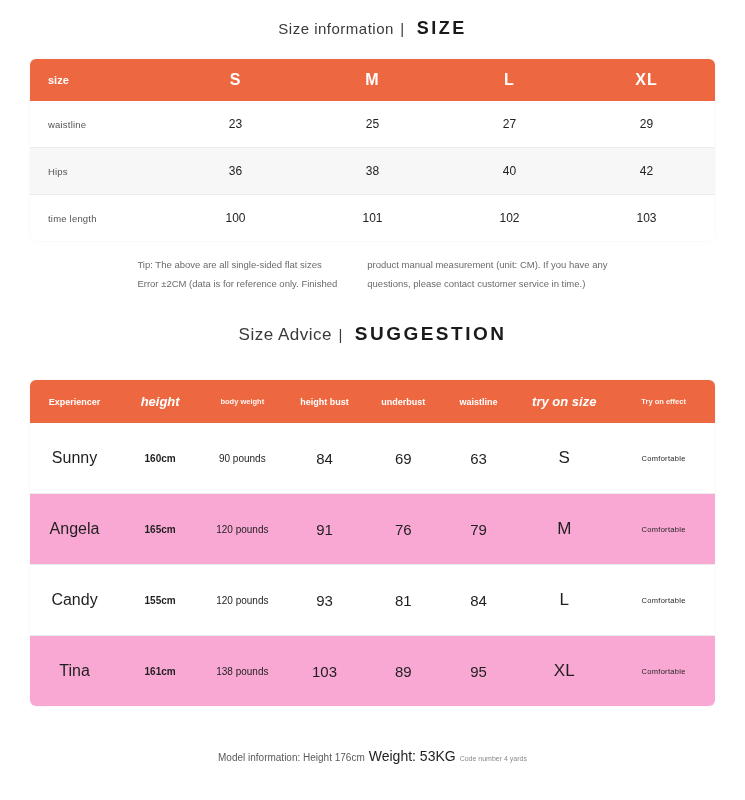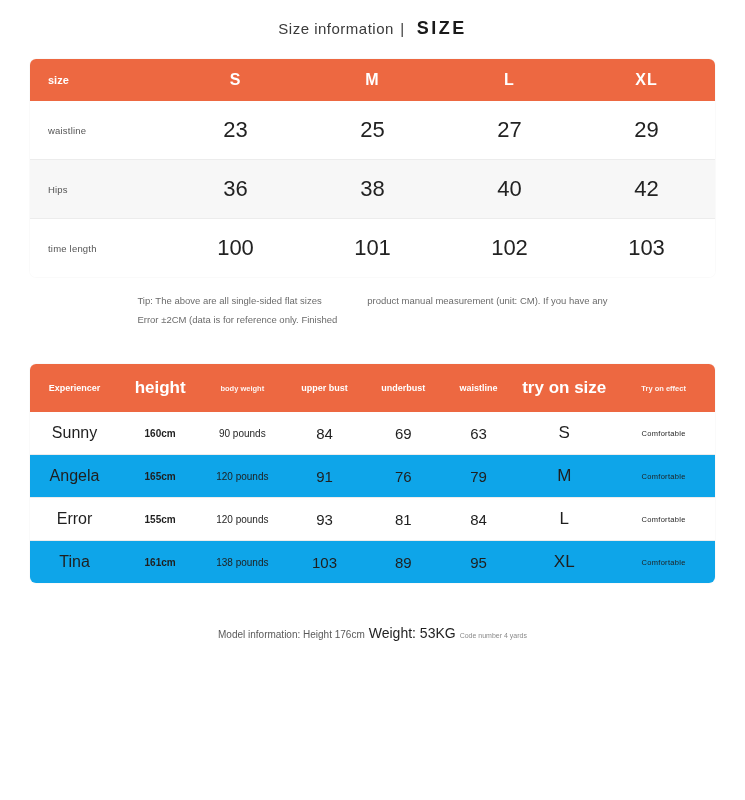--- a/index.html
+++ b/index.html
@@ -80,21 +80,21 @@
   }
   #size-table thead th.val-col {
     font-size: 16px;
     letter-spacing: 1px;
   }
   #size-table tbody tr { background: #ffffff; }
   #size-table tbody tr.alt { background: #f7f7f7; }
   #size-table tbody td {
     text-align: center;
     padding: 16px 2px;
-    font-size: 22px;
+    font-size: 12px;
     color: #222;
     border-bottom: 1px solid #ececec;
   }
   #size-table tbody tr:last-child td { border-bottom: none; }
   #size-table tbody td.label-col {
     text-align: left;
     padding-left: 18px;
     font-size: 9.5px;
     color: #555;
     letter-spacing: 0.2px;
@@ -111,29 +111,29 @@
     line-height: 2.0;
   }
   .tip-block .col-a { text-align: left; }
   .tip-block .col-b { text-align: left; }
   .tip-block div { white-space: nowrap; }
 
   
   #advice-table-wrap { margin-top: 35px; }
   #advice-table thead th { padding: 14px 1px; }
   #advice-table thead th.h-sm { font-size: 9px; font-weight: bold; }
-  #advice-table thead th.h-md { font-size: 17px; font-weight: bold; }
+  #advice-table thead th.h-md { font-size: 13px; font-weight: bold; font-style: italic; }
   #advice-table thead th.h-tiny { font-size: 7.5px; font-weight: bold; opacity: 0.92; }
 
   #advice-table tbody tr { background: #ffffff; }
-  #advice-table tbody tr.alt { background: #0ea5e9; }
+  #advice-table tbody tr.alt { background: #f9a8d4; }
   #advice-table tbody td {
     text-align: center;
     border-bottom: 1px solid #ececec;
-    padding: 11px 1px;
+    padding: 25px 1px;
     color: #1f1f1f;
   }
   #advice-table tbody tr:last-child td { border-bottom: none; }
   .c-name   { font-size: 16px; }
   .c-height { font-size: 10px; font-weight: bold; }
   .c-weight { font-size: 10px; color: #777; }
   .c-num    { font-size: 15px; }
   .c-size   { font-size: 17px; }
   .c-effect { font-size: 7.5px; color: #666; letter-spacing: 0.3px; }
 
@@ -198,42 +198,48 @@
     </table>
   </div>
 
   <div class="tip-block">
     <div class="col-a">
       <div>Tip: The above are all single-sided flat sizes</div>
       <div>Error ±2CM (data is for reference only. Finished</div>
     </div>
     <div class="col-b">
       <div>product manual measurement (unit: CM). If you have any</div>
+      <div>questions, please contact customer service in time.)</div>
     </div>
   </div>
 
+  <div class="section-title" id="size-advice-title">
+    <span class="cn">Size Advice</span>
+    <span class="sep">|</span>
+    <span class="en">SUGGESTION</span>
+  </div>
 
   <div class="table-wrap" id="advice-table-wrap">
     <table id="advice-table">
       <colgroup>
         <col style="width:13%">
         <col style="width:12%">
         <col style="width:12%">
         <col style="width:12%">
         <col style="width:11%">
         <col style="width:11%">
         <col style="width:14%">
         <col style="width:15%">
       </colgroup>
       <thead>
         <tr>
           <th class="h-sm">Experiencer</th>
           <th class="h-md">height</th>
           <th class="h-tiny">body weight</th>
-          <th class="h-sm">upper bust</th>
+          <th class="h-sm">height bust</th>
           <th class="h-sm">underbust</th>
           <th class="h-sm">waistline</th>
           <th class="h-md">try on size</th>
           <th class="h-tiny">Try on effect</th>
         </tr>
       </thead>
       <tbody>
         <tr>
           <td class="c-name">Sunny</td>
           <td class="c-height">160cm</td>
@@ -248,21 +254,21 @@
           <td class="c-name">Angela</td>
           <td class="c-height">165cm</td>
           <td class="c-weight">120 pounds</td>
           <td class="c-num">91</td>
           <td class="c-num">76</td>
           <td class="c-num">79</td>
           <td class="c-size">M</td>
           <td class="c-effect">Comfortable</td>
         </tr>
         <tr>
-          <td class="c-name">Error</td>
+          <td class="c-name">Candy</td>
           <td class="c-height">155cm</td>
           <td class="c-weight">120 pounds</td>
           <td class="c-num">93</td>
           <td class="c-num">81</td>
           <td class="c-num">84</td>
           <td class="c-size">L</td>
           <td class="c-effect">Comfortable</td>
         </tr>
         <tr class="alt">
           <td class="c-name">Tina</td>

